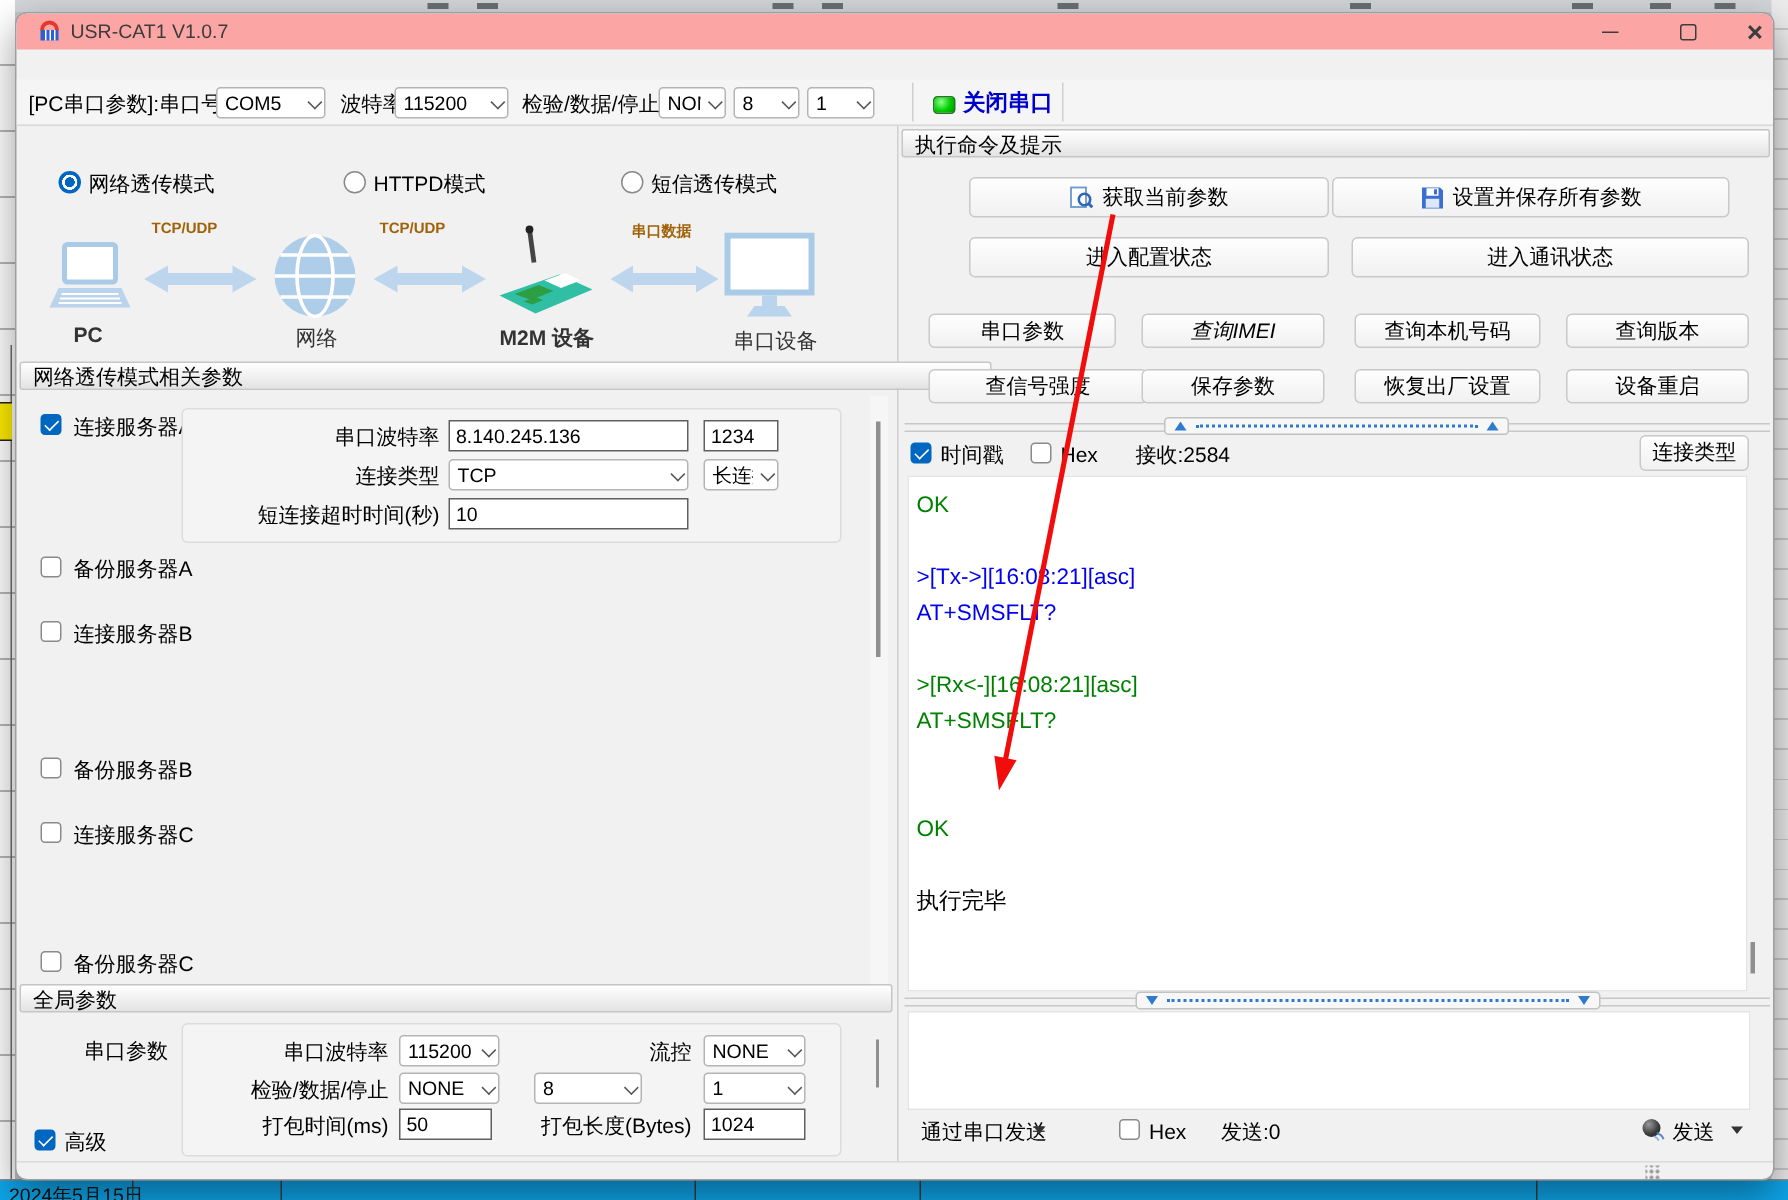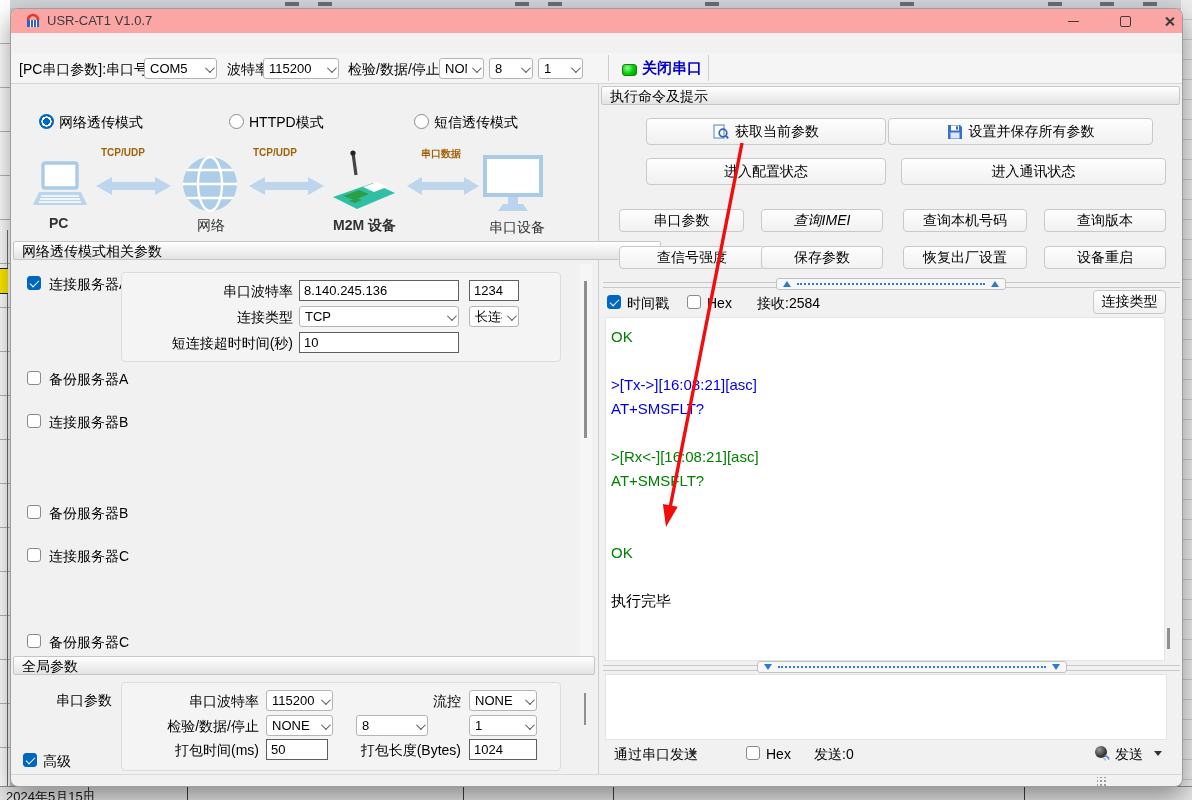--- a/index.html
+++ b/index.html
@@ -9,21 +9,21 @@
   .abs{position:absolute;}
   
   .bg-left{left:0;top:0;width:10px;height:800px;background:#fff;
     background-image:repeating-linear-gradient(to bottom,transparent 0 43px,#b7b7b7 43px 44px);}
   .bg-left-vline{left:7px;top:230px;width:1px;height:556px;background:#6e6e6e;}
   .bg-yellow-cell{left:0;top:268px;width:8px;height:24px;background:#ffec00;border-top:1px solid #222;border-bottom:1px solid #222;}
   .bg-top{left:0;top:0;width:1192px;height:8px;background:#d2d6d8;}
   .bg-top .dash{position:absolute;top:2px;height:4px;width:14px;background:#6a6f72;}
   .bg-right{left:1181px;top:0;width:11px;height:800px;background:#ececec;
     background-image:repeating-linear-gradient(to bottom,transparent 0 19px,#c9c9c9 19px 20px);}
-  .bg-bottom{left:0;top:786px;width:1192px;height:14px;background:#e5e5e5;border-top:1px solid #8f8f8f;}
+  .bg-bottom{left:0;top:786px;width:1192px;height:14px;background:#0ea5e9;border-top:1px solid #8f8f8f;}
   .bg-bottom .vline{position:absolute;top:0;width:1px;height:14px;background:#3c3c3c;}
   .bg-date{position:absolute;left:6px;top:1px;font-size:13px;color:#111;white-space:nowrap;}
   
   .win{left:10px;top:8px;width:1171px;height:777px;background:#f1f1f1;
        border:1px solid #9b9fa1;border-radius:8px;box-shadow:0 10px 26px rgba(0,0,0,.4);
        overflow:hidden;}
   .titlebar{left:0;top:0;width:100%;height:24px;background:#fca5a5;}
   .title-text{left:36px;top:4px;font-size:13px;color:#3c3c3c;}
   .winctl{top:0;width:44px;height:24px;display:flex;align-items:center;justify-content:center;}
   .ic-min{width:11px;height:1px;background:#3c3c3c;}

